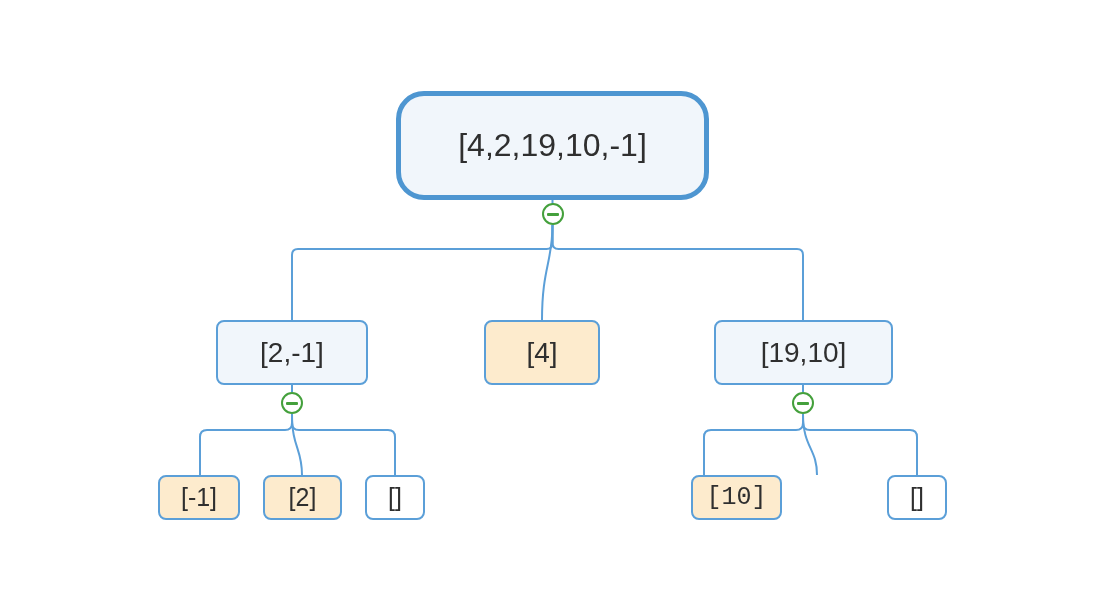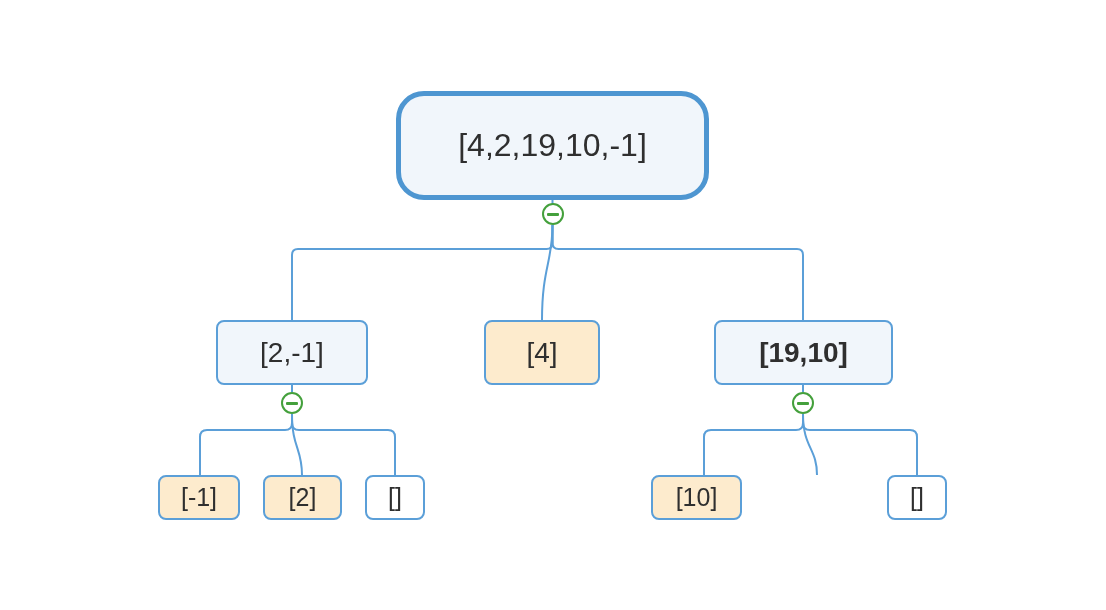--- a/index.html
+++ b/index.html
@@ -38,25 +38,25 @@
     left:396px;top:91px;width:313px;height:109px;
     border:5px solid var(--root-border-blue);
     border-radius:28px;
     font-size:32px;
   }
   .node.mid{top:320px;height:65px;font-size:28px;}
   .node.leaf{top:475px;height:45px;font-size:25px;}
 
   .n-left   {left:216px;width:152px;}
   .n-middle {left:484px;width:116px;background:var(--node-fill-peach);}
-  .n-right  {left:714px;width:179px;font-weight:bold;}
+  .n-right  {left:714px;width:179px;}
   .n-ll {left:158px;width:82px;background:var(--node-fill-peach);}
   .n-lm {left:263px;width:79px;background:var(--node-fill-peach);}
   .n-lr {left:365px;width:60px;background:var(--node-fill-white);}
-  .n-rl {left:651px;width:91px;background:var(--node-fill-peach);}
+  .n-rl {left:691px;width:91px;background:var(--node-fill-peach);font-family:Liberation Mono, monospace;}
   .n-rm {left:772px;width:91px;background:var(--node-fill-peach);}
   .n-rr {left:887px;width:60px;background:var(--node-fill-white);}
 
   .collapse{
     position:absolute;
     box-sizing:border-box;
     width:22px;height:22px;
     border:2px solid var(--collapse-green);
     border-radius:50%;
     background:#ffffff;

